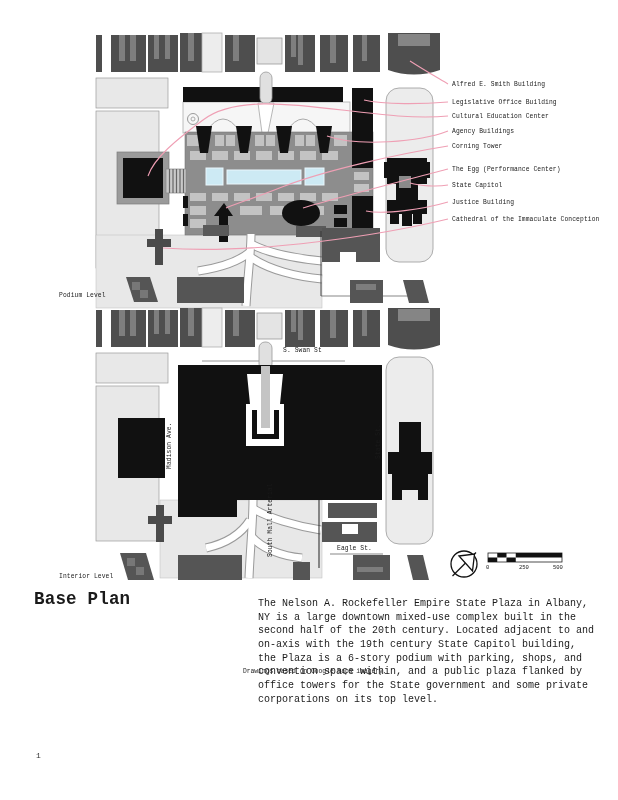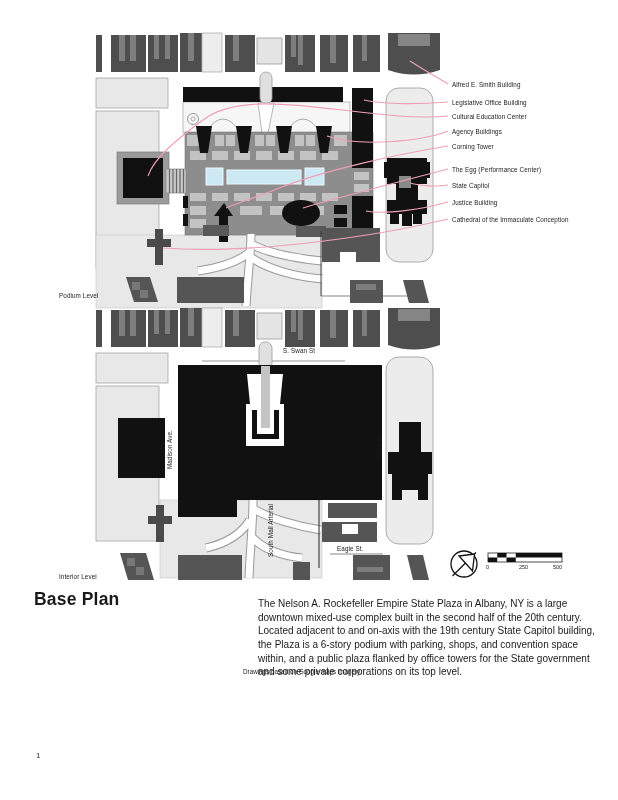--- a/index.html
+++ b/index.html
@@ -1,17 +1,17 @@
 <!DOCTYPE html>
 <html style="--leader: #ef9fb4; --pool: #cdeaf4; --pool_edge: #e9f6fb; --podium: #8d8d8d; --block_dark: #4e4e4e; --ink: #111111;"><head>
 <meta charset="utf-8">
 <style>
   html,body{margin:0;padding:0;background:#fff;}
   .page{position:relative;width:618px;height:800px;background:#fff;overflow:hidden;
-        font-family:Liberation Sans, sans-serif;color:#1a1a1a;}
+        font-family:Liberation Mono, monospace;color:#1a1a1a;}
   .layer{position:absolute;left:0;top:0;}
   .txt{position:absolute;white-space:nowrap;}
   .small{font-size:6.3px;letter-spacing:.1px;}
   .tiny{font-size:5.5px;}
   .rot{transform:rotate(-90deg);transform-origin:0 0;}
   .title{font-size:17.5px;font-weight:700;letter-spacing:.2px;}
   .desc{position:absolute;left:258px;top:587px;width:338px;font-size:10px;line-height:1.37;}
   .credit{font-size:6.3px;color:#222;}
   .pageno{font-size:8px;color:#333;}
   .legend{list-style:none;margin:0;padding:0;}

